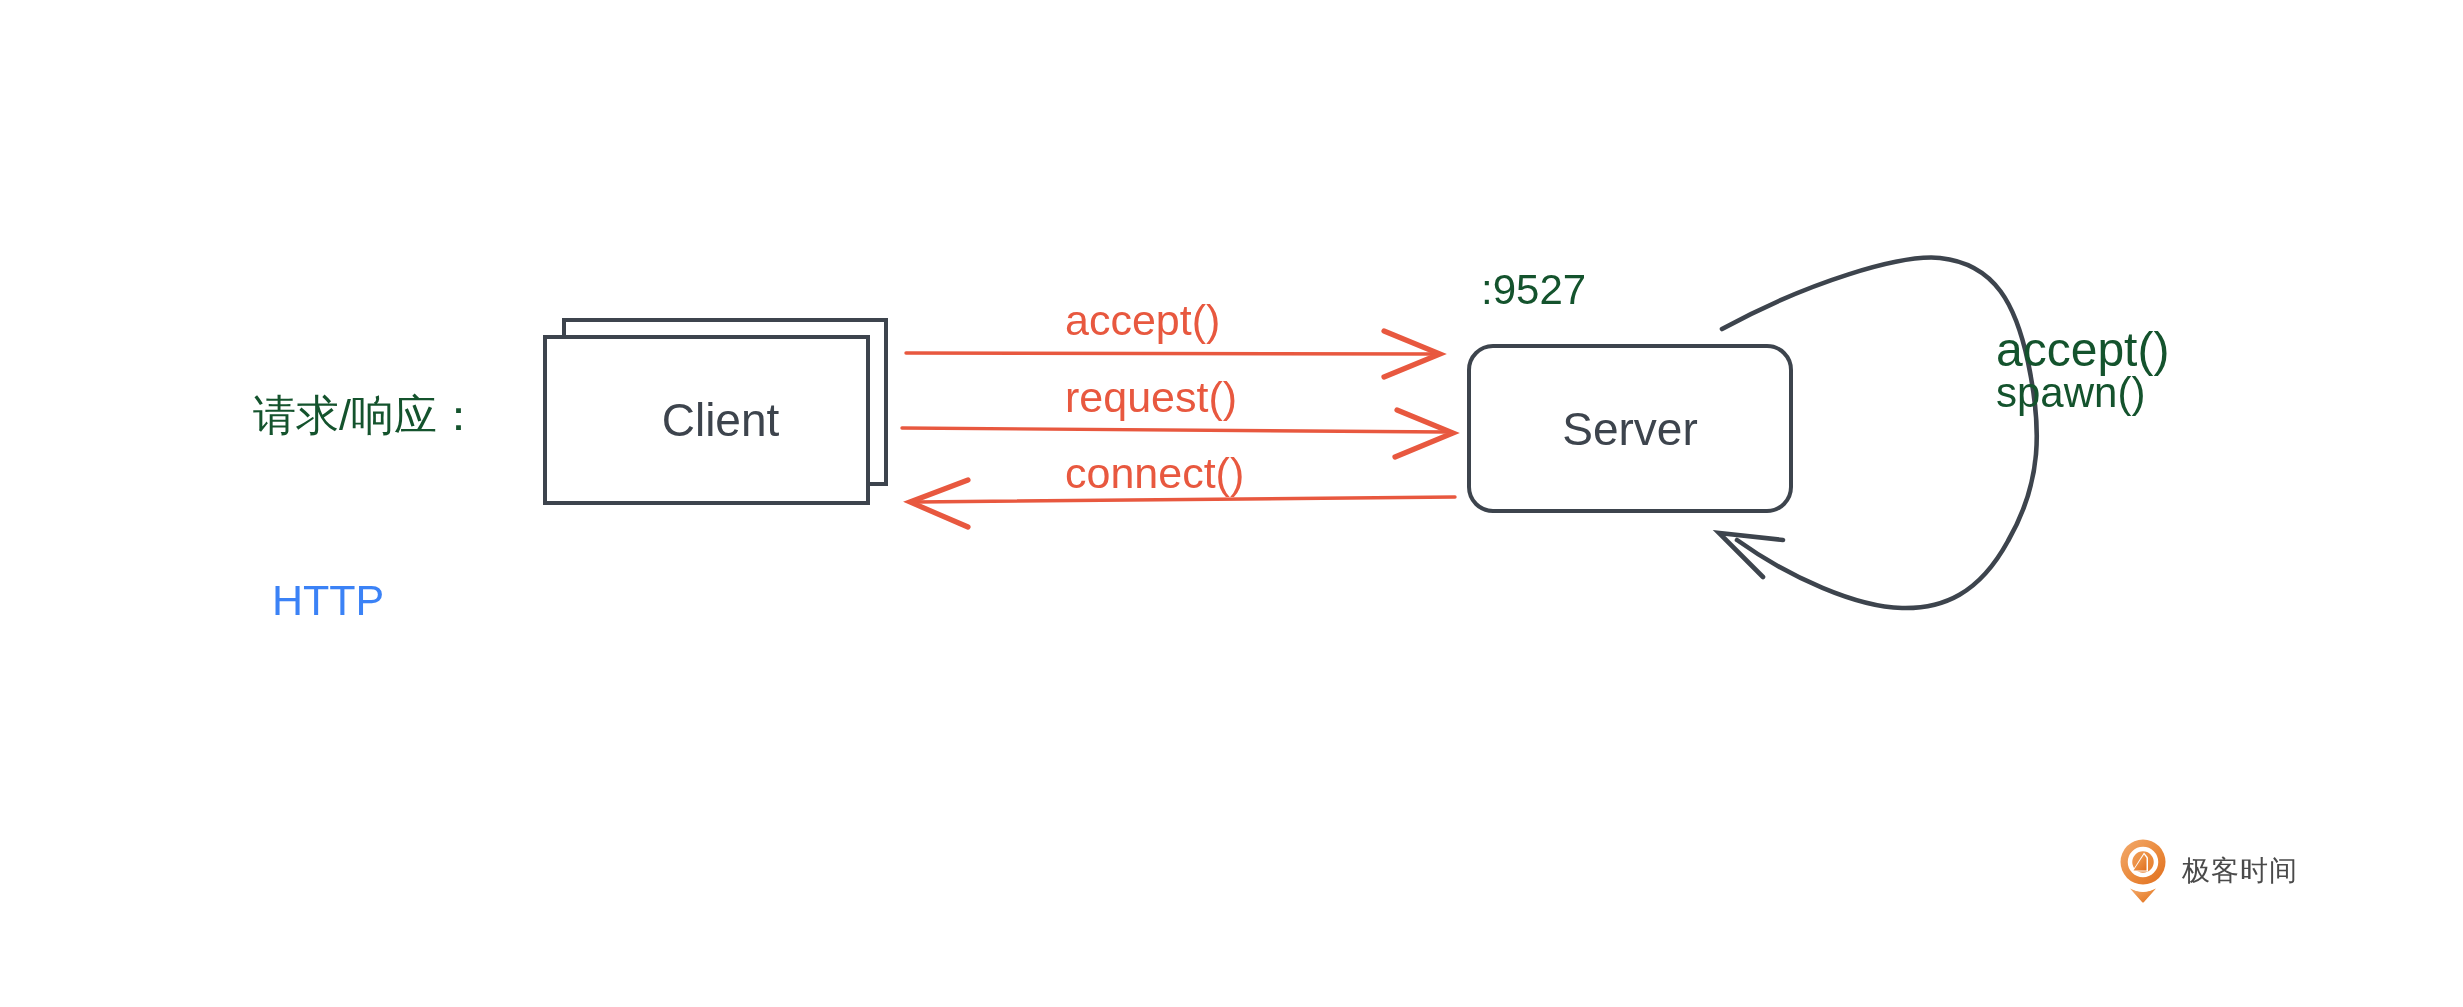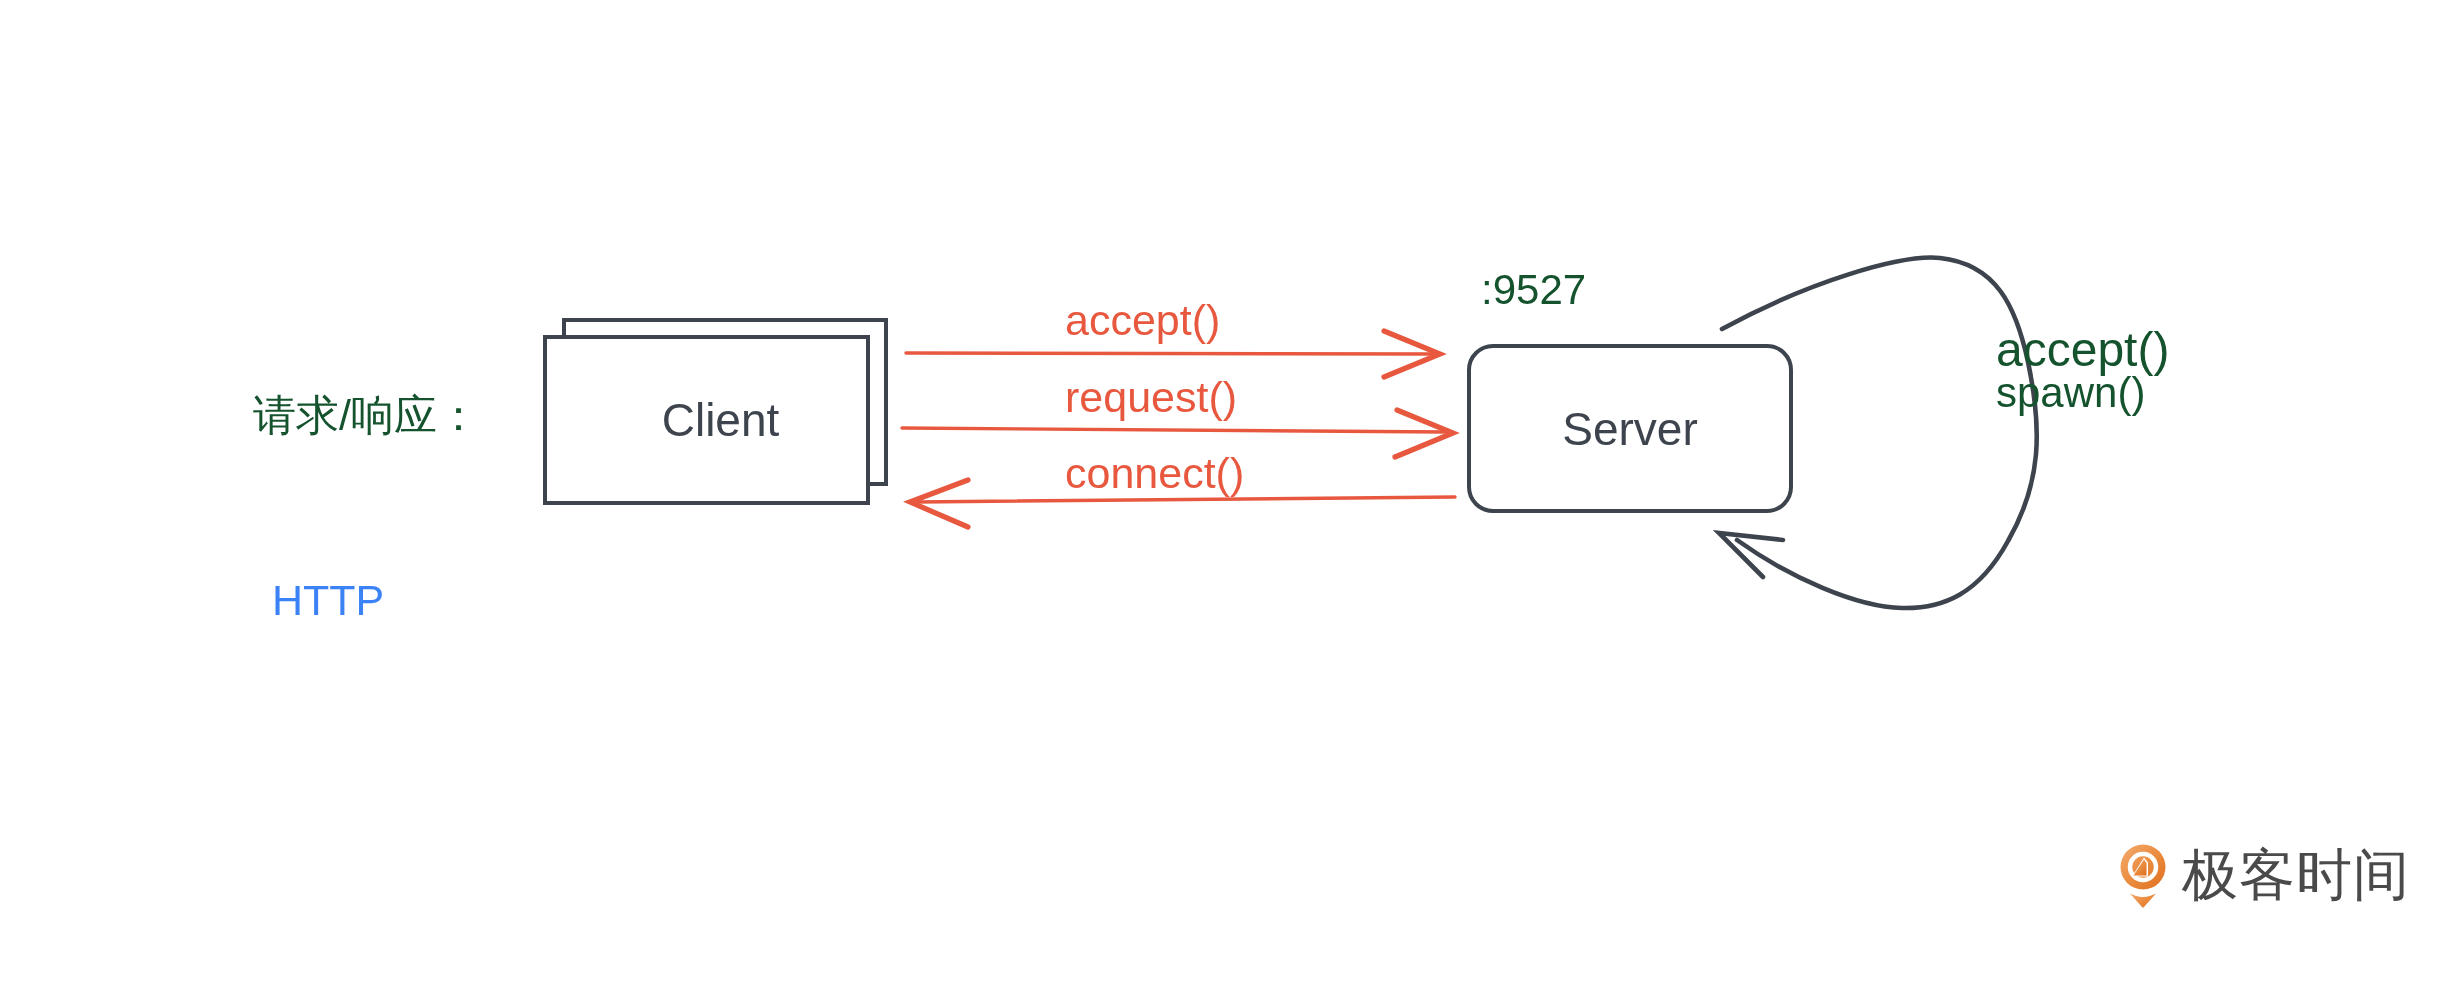--- a/index.html
+++ b/index.html
@@ -82,21 +82,21 @@
     display: flex;
     align-items: center;
     z-index: 3;
   }
   .logo-icon {
     width: 50px; height: 66px;
     display: block;
   }
   .logo-text {
     margin-left: 14px;
-    font-size: 56px;
+    font-size: 28px;
     font-weight: 500;
     color: #4a4a4a;
     letter-spacing: 1px;
     white-space: nowrap;
   }
 </style>
 </head>
 <body>
 
 <div class="canvas">

